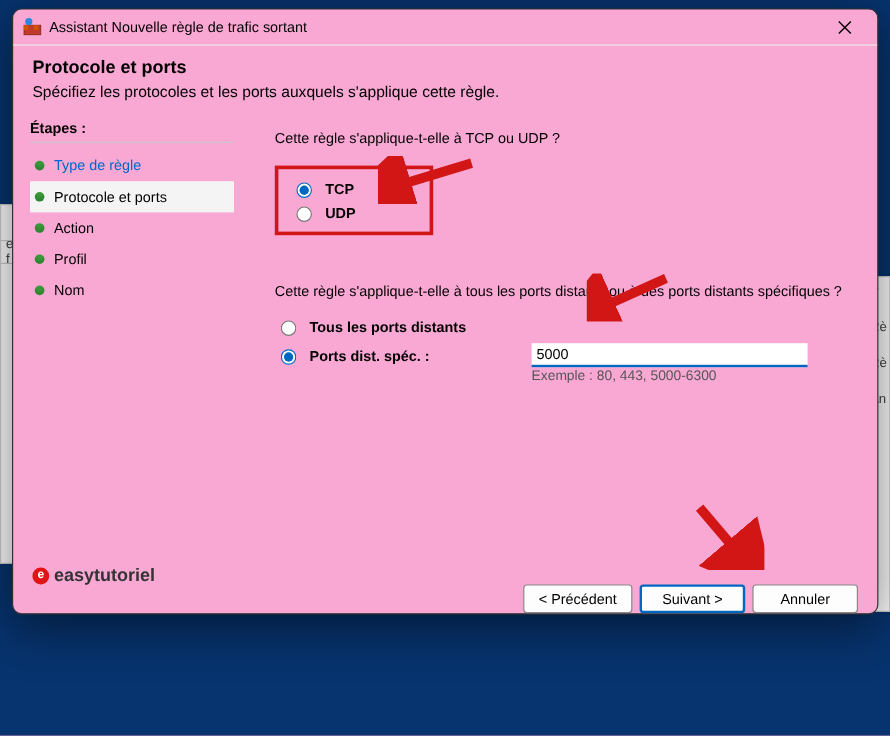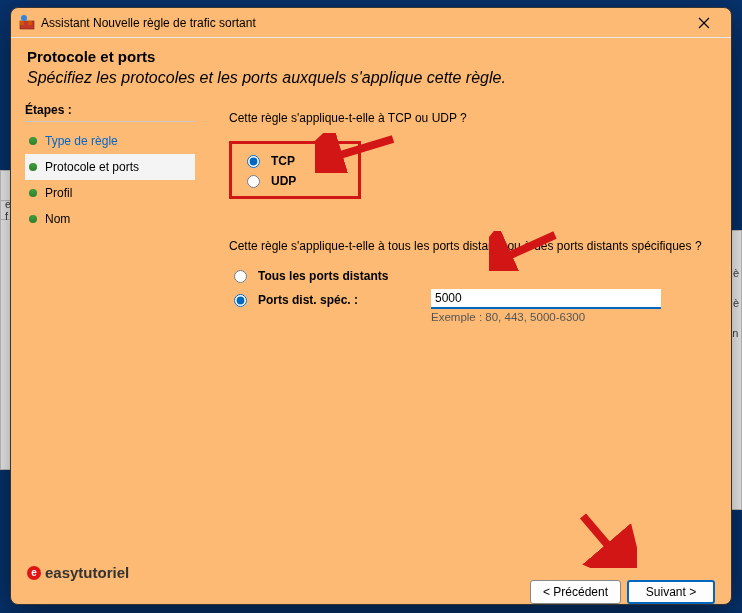--- a/index.html
+++ b/index.html
@@ -22,22 +22,22 @@
     font-size: 12px;
     padding-left: 4px;
     display: flex;
     align-items: center;
   }
   .bg-left { left: 0; top: 170px; width: 14px; height: 300px; border-right: 1px solid #bbb; writing-mode: horizontal-tb; }
   
   .frame {
     position: absolute;
     left: 10px; top: 7px;
-    width: 722px; height: 598px;
-    background: #fdba74;
+    width: 722px; height: 505px;
+    background: #f9a8d4;
     border: 1px solid #333;
     border-radius: 8px;
     box-shadow: 0 10px 40px rgba(0,0,0,0.5);
     display: flex;
     flex-direction: column;
   }
   
   .titlebar {
     height: 30px;
     display: flex;
@@ -63,23 +63,22 @@
   .header {
     padding: 10px 16px 14px 16px;
   }
   .header .heading {
     font-size: 15px;
     font-weight: 700;
     color: #000;
     margin-bottom: 4px;
   }
   .header .sub {
-    font-size: 16px;
+    font-size: 13px;
     color: #000;
-    font-style: italic;
   }
 
   
   .body {
     flex: 1;
     display: flex;
     padding: 0 14px 0 14px;
   }
   
   .steps {
@@ -133,21 +132,21 @@
     padding: 6px 62px 6px 10px;
     display: inline-block;
     margin-top: 4px;
   }
   .ports-section {
     margin-top: 40px;
   }
   .ports-row {
     display: flex;
     align-items: flex-start;
-    gap: 12px;
+    gap: 24px;
     margin-top: 4px;
   }
   .ports-row .left { width: 190px; }
   .ports-row .right { flex: 1; }
   .text-input {
     width: 230px;
     border: none;
     border-bottom: 2px solid #0067c0;
     padding: 2px 4px;
     font-family: inherit;
@@ -254,20 +253,24 @@
       <div class="step link">
         <span class="bullet"></span>
         <span>Type de règle</span>
       </div>
       <div class="step current">
         <span class="bullet"></span>
         <span>Protocole et ports</span>
       </div>
       <div class="step">
         <span class="bullet"></span>
+        <span>Action</span>
+      </div>
+      <div class="step">
+        <span class="bullet"></span>
         <span>Profil</span>
       </div>
       <div class="step">
         <span class="bullet"></span>
         <span>Nom</span>
       </div>
     </div>
 
     <div class="main">
       <div class="q">Cette règle s'applique-t-elle à TCP ou UDP ?</div>
@@ -330,20 +333,21 @@
   </div>
 
   <div class="footer">
     <div class="watermark">
       <span class="dot">e</span>
       <span>easytutoriel</span>
     </div>
     <div class="spacer"></div>
     <button class="btn">&lt; Précédent</button>
     <button class="btn primary">Suivant &gt;</button>
+    <button class="btn">Annuler</button>
   </div>
 
   <div class="arrow" style="right:94px; bottom:36px;">
     <svg width="60" height="56" viewBox="0 0 60 56">
       <defs>
           <marker id="ah3" markerWidth="8" markerHeight="8" refX="2" refY="4" orient="auto">
             <path d="M0,0 L8,4 L0,8 z" fill="#d21616"></path>
           </marker>
         </defs>
       <line x1="6" y1="4" x2="40" y2="44" stroke="#d21616" stroke-width="8" marker-end="url(#ah3)"></line>

